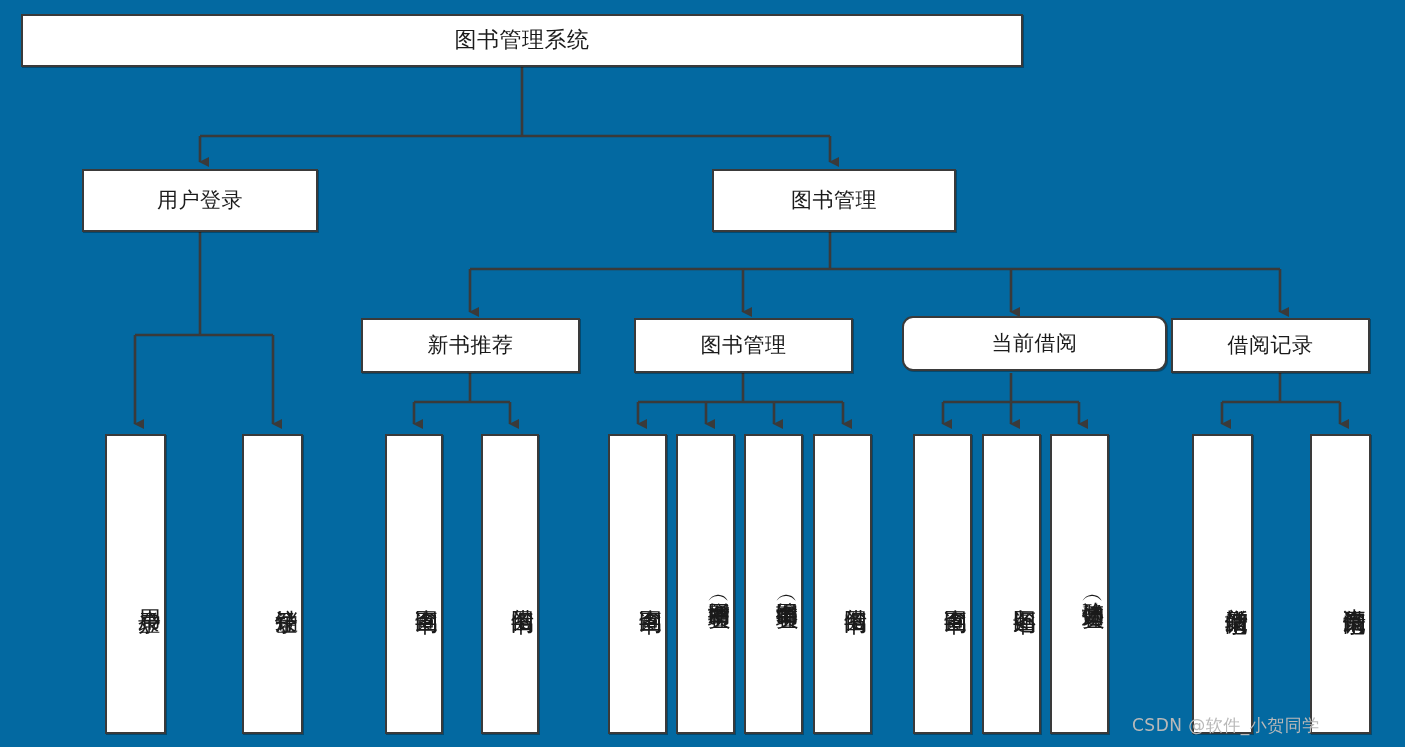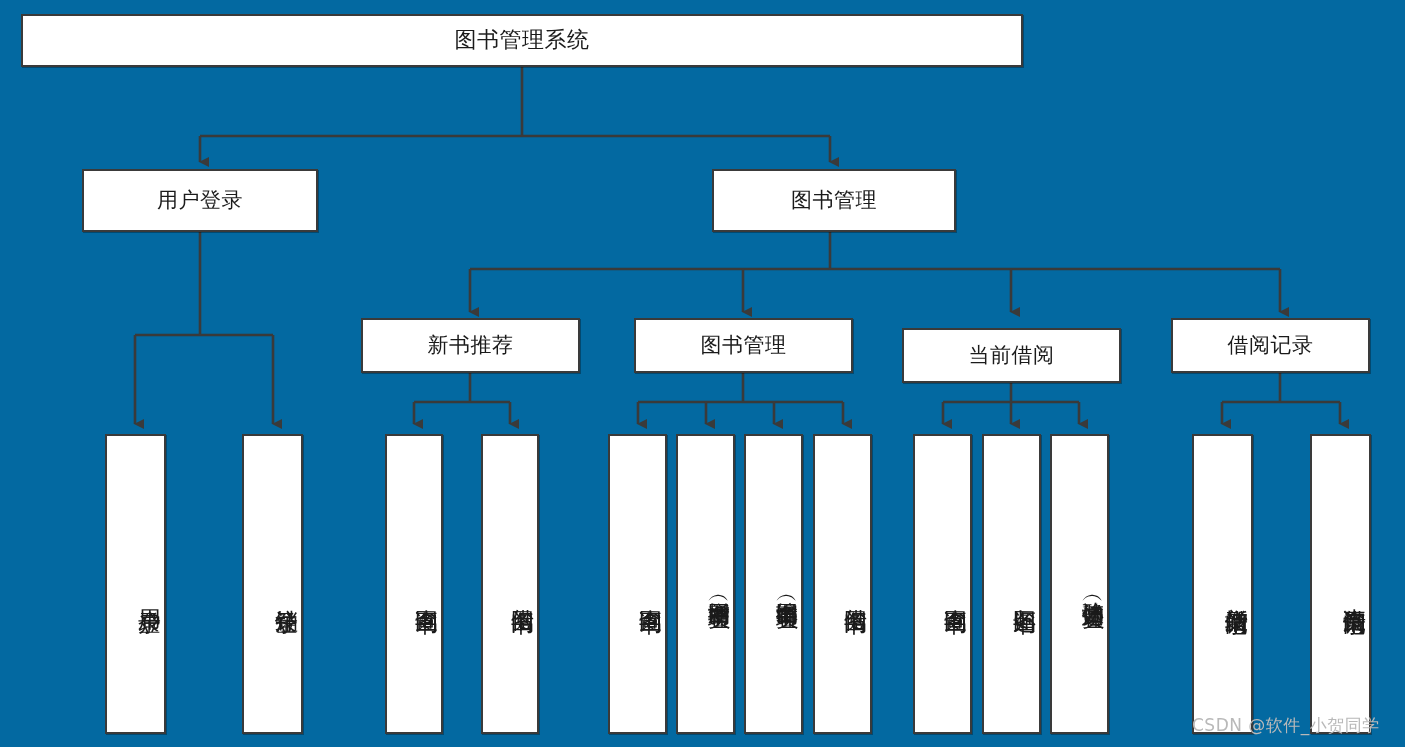--- a/index.html
+++ b/index.html
@@ -139,21 +139,21 @@
   </div>
 
   <div class="node horiz" style="left:361px; top:318px; width:219px; height:55px;">
     <span class="node-label">新书推荐</span>
   </div>
 
   <div class="node horiz" style="left:634px; top:318px; width:219px; height:55px;">
     <span class="node-label">图书管理</span>
   </div>
 
-  <div class="node horiz" style="left:902px; top:328px; width:219px; height:55px;">
+  <div class="node horiz" style="left:902px; top:316px; width:265px; height:55px;border-radius:11px;">
     <span class="node-label">当前借阅</span>
   </div>
 
   <div class="node horiz" style="left:1171px; top:318px; width:199px; height:55px;">
     <span class="node-label">借阅记录</span>
   </div>
 
   <div class="node vert" style="left:105px; top:434px; width:61px; height:300px;">
     <span class="node-label">用户登录</span>
   </div>
@@ -199,15 +199,15 @@
   </div>
 
   <div class="node vert" style="left:1192px; top:434px; width:61px; height:300px;">
     <span class="node-label">新增借阅记录</span>
   </div>
 
   <div class="node vert" style="left:1310px; top:434px; width:61px; height:300px;">
     <span class="node-label">查询借阅记录</span>
   </div>
 
-  <div class="watermark" style="left:1192px; top:714px;">CSDN @软件_小贺同学</div>
+  <div class="watermark" style="left:1132px; top:714px;">CSDN @软件_小贺同学</div>
 
 </div>
 
 </body></html>

